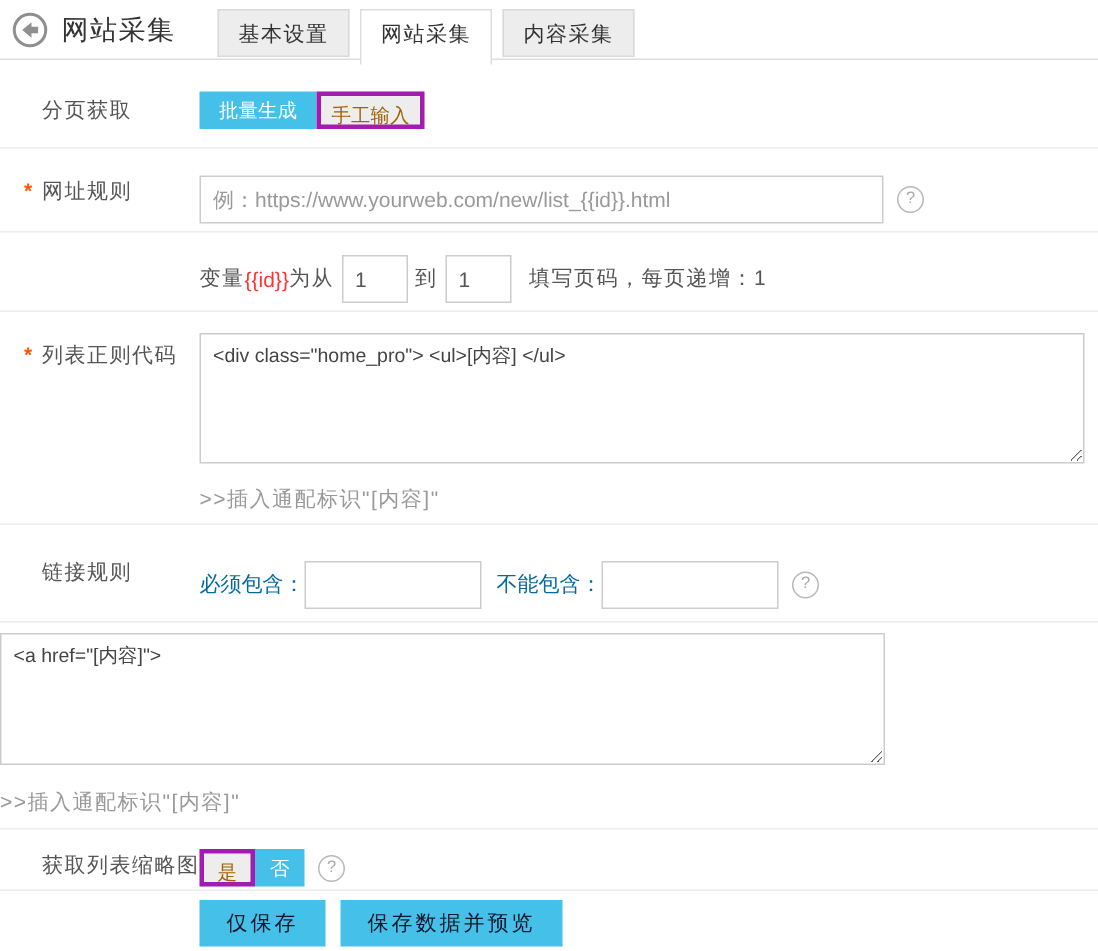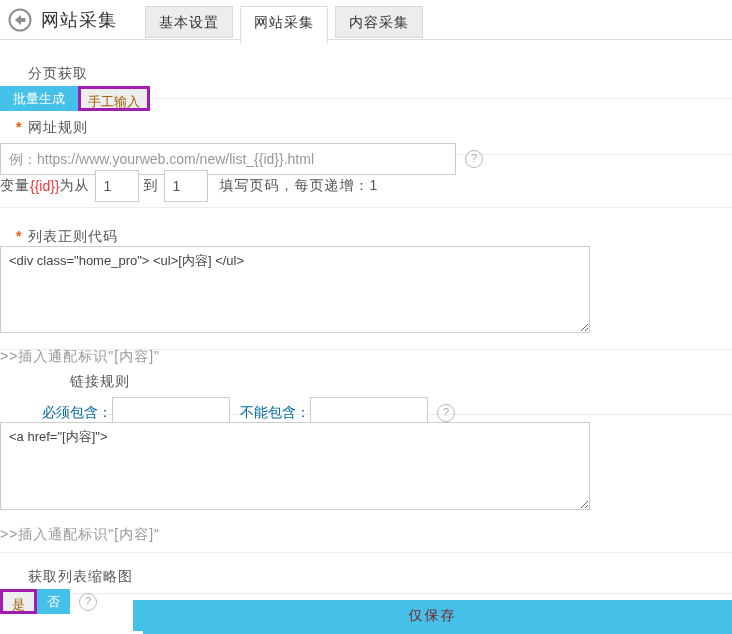--- a/index.html
+++ b/index.html
@@ -25,35 +25,35 @@
   .tabs{position:absolute;left:145px;top:6px;display:flex;gap:7px;z-index:2;}
   .tab{
     box-sizing:border-box;height:32px;line-height:30px;padding:0 13px;
     background:#ededed;border:1px solid #d9d9d9;color:#333;
     font-size:14px;text-align:center;cursor:pointer;letter-spacing:1px;
   }
   .tab.active{
     background:#fff;border-color:#ddd;border-bottom:none;height:37px;
   }
   
-  .row{display:flex;box-sizing:border-box;border-bottom:1px solid var(--line);flex-direction:column;}
+  .row{display:flex;box-sizing:border-box;border-bottom:1px solid var(--line);}
   .row-label{
     width:133px;box-sizing:border-box;padding-left:28px;position:relative;
     color:#555;flex-shrink:0;letter-spacing:1px;
   }
   .req{position:absolute;left:16px;color:var(--required);font-weight:bold;}
   .row-field{flex:1;}
   #row-pagination{height:59px;padding-top:21px;}
   #row-pagination .row-label{line-height:25px;}
   #row-url{height:56px;padding-top:12px;}
   #row-url .row-label{line-height:32px;}
   #row-variable{height:53px;padding-top:10px;}
   #row-list-regex{height:142px;padding-top:14px;}
   #row-list-regex .row-label{line-height:20px;padding-top:4px;}
-  #row-link-rule{height:65px;padding-top:15px;margin-left:42px;}
+  #row-link-rule{height:65px;padding-top:15px;}
   #row-link-rule .row-label{line-height:32px;}
   #row-link-regex{height:138px;padding-top:7px;}
   #row-link-regex .row-label{line-height:22px;padding-top:8px;}
   #row-thumbnail{height:41px;padding-top:11px;}
   #row-thumbnail .row-label{line-height:25px;width:133px;padding-left:28px;}
   #row-actions{height:40px;padding-top:6px;border-bottom:none;padding-left:133px;}
   
   .toggle{display:inline-flex;vertical-align:middle;}
   .seg{height:25px;line-height:25px;box-sizing:border-box;font-size:13px;cursor:pointer;white-space:nowrap;}
   .seg.on{background:var(--accent);color:#fff;padding:0 13px;}
@@ -82,21 +82,21 @@
     text-align:center;vertical-align:middle;margin-left:9px;cursor:pointer;
     flex-shrink:0;
   }
   .inline-center{display:flex;align-items:center;}
   .var-text{color:#555;letter-spacing:1px;}
   .var-token{color:var(--token-red);letter-spacing:0;}
   .hint-link{display:inline-block;margin-top:12px;color:#999;cursor:pointer;letter-spacing:1px;}
   .field-note{color:#0369a1;}
   .btn{
     display:inline-block;height:31px;line-height:31px;border:none;cursor:pointer;
-    background:var(--accent);color:#7f1d1d;font-size:14px;padding:0 18px;
+    background:var(--accent);color:#0f172a;font-size:14px;padding:0 18px;
     font-family:"Liberation Sans","DejaVu Sans",sans-serif;letter-spacing:2px;
   }
   .btn + .btn{margin-left:10px;}
 </style>
 </head>
 <body>
 
 <div class="header">
   <div class="header-line"></div>
   <div class="header-left">

